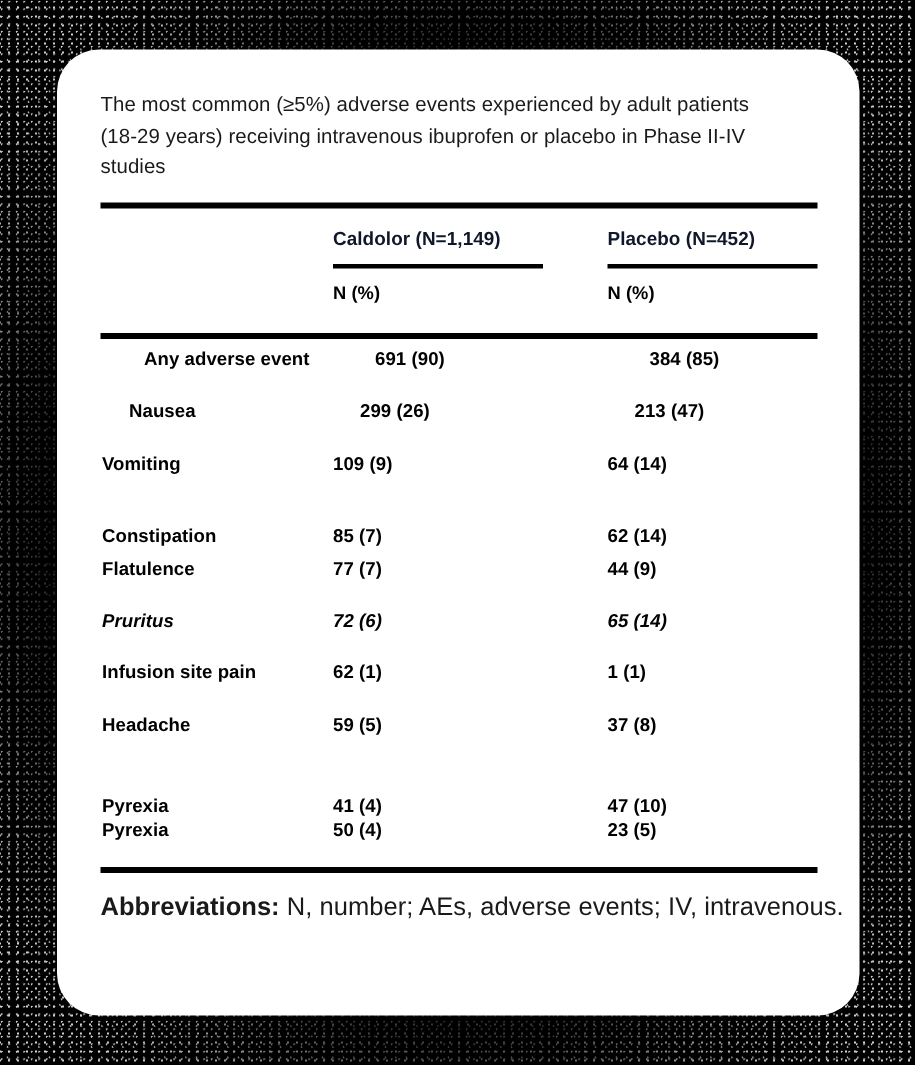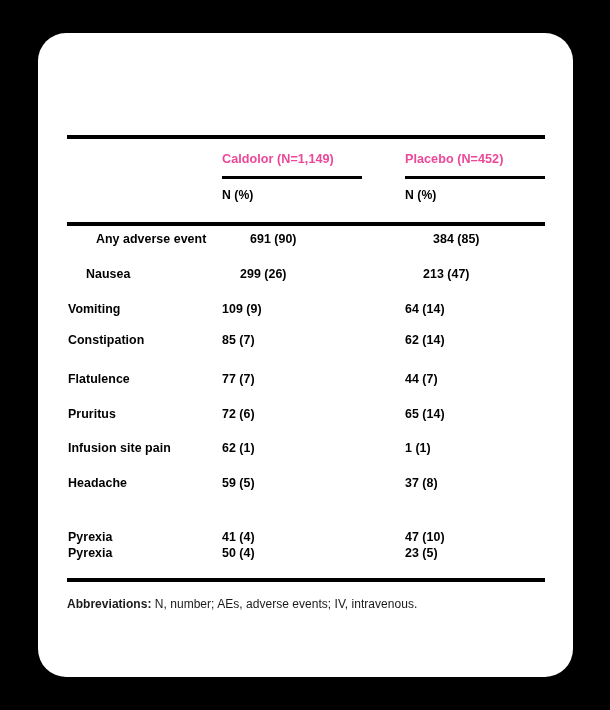--- a/index.html
+++ b/index.html
@@ -89,21 +89,21 @@
     background: #000000;
   }
   #rule-col-caldolor { left: 184px; top: 143px; width: 140px; }
   #rule-col-placebo  { left: 367px; top: 143px; width: 140px; }
 
   
   .col-head {
     position: absolute;
     font-size: 12.6px;
     font-weight: 700;
-    color: #ec4899;
+    color: #0f172a;
     letter-spacing: 0.05px;
     white-space: nowrap;
   }
   #head-caldolor { left: 184px; top: 119px; }
   #head-placebo  { left: 367px; top: 119px; }
 
   .col-sub {
     position: absolute;
     top: 155px;
     font-size: 12.2px;
@@ -137,38 +137,43 @@
   .cell-label { left: 30px; }
   .cell-c1    { left: 184px; }
   .cell-c2    { left: 367px; }
 
   
   #footnotes {
     position: absolute;
     left: 29px;
     top: 560px;
     width: 481px;
-    font-size: 12px;
+    font-size: 17px;
     line-height: 23px;
     color: #1a1a1a;
     letter-spacing: 0.03px;
   }
   #footnotes .fn-line { display: block; white-space: nowrap; }
   .fn-strong { font-weight: 700; }
   .fn-italic { font-style: italic; }
 </style>
 </head>
 <body>
 
 <div id="backdrop"></div>
 <div id="vignette"></div>
 
 <div id="card">
   <div class="card-inner">
 
+    <div id="title">
+        <span style="display: block;">The most common (≥5%) adverse events experienced by adult patients</span>
+        <span style="display: block;">(18-29 years) receiving intravenous ibuprofen or placebo in Phase II-IV</span>
+        <span style="display: block;">studies</span>
+      </div>
 
     <div class="rule-thick" id="rule-top"></div>
     <div class="rule-thick" id="rule-mid"></div>
     <div class="rule-thick" id="rule-bottom"></div>
 
     <div class="col-head" id="head-caldolor">Caldolor (N=1,149)</div>
     <div class="col-head" id="head-placebo">Placebo (N=452)</div>
 
     <div class="rule-col" id="rule-col-caldolor"></div>
     <div class="rule-col" id="rule-col-placebo"></div>
@@ -185,31 +190,31 @@
         <div class="row" style="top: 233.9px; margin-left: 18px;">
           <div class="cell cell-label">Nausea</div>
           <div class="cell cell-c1">299 (26)</div>
           <div class="cell cell-c2">213 (47)</div>
         </div>
         <div class="row" style="top: 268.8px;">
           <div class="cell cell-label">Vomiting</div>
           <div class="cell cell-c1">109 (9)</div>
           <div class="cell cell-c2">64 (14)</div>
         </div>
-        <div class="row" style="top: 300px; text-align: center;">
+        <div class="row" style="top: 317px; text-align: center;">
           <div class="cell cell-label">Constipation</div>
           <div class="cell cell-c1">85 (7)</div>
           <div class="cell cell-c2">62 (14)</div>
         </div>
         <div class="row" style="top: 338.6px;">
           <div class="cell cell-label">Flatulence</div>
           <div class="cell cell-c1">77 (7)</div>
-          <div class="cell cell-c2">44 (7)</div>
-        </div>
-        <div class="row" style="top: 373.5px;">
+          <div class="cell cell-c2">44 (9)</div>
+        </div>
+        <div class="row" style="top: 373.5px; font-style: italic;">
           <div class="cell cell-label">Pruritus</div>
           <div class="cell cell-c1">72 (6)</div>
           <div class="cell cell-c2">65 (14)</div>
         </div>
         <div class="row" style="top: 408.4px;">
           <div class="cell cell-label">Infusion site pain</div>
           <div class="cell cell-c1">62 (1)</div>
           <div class="cell cell-c2">1 (1)</div>
         </div>
         <div class="row" style="top: 443.3px;">

